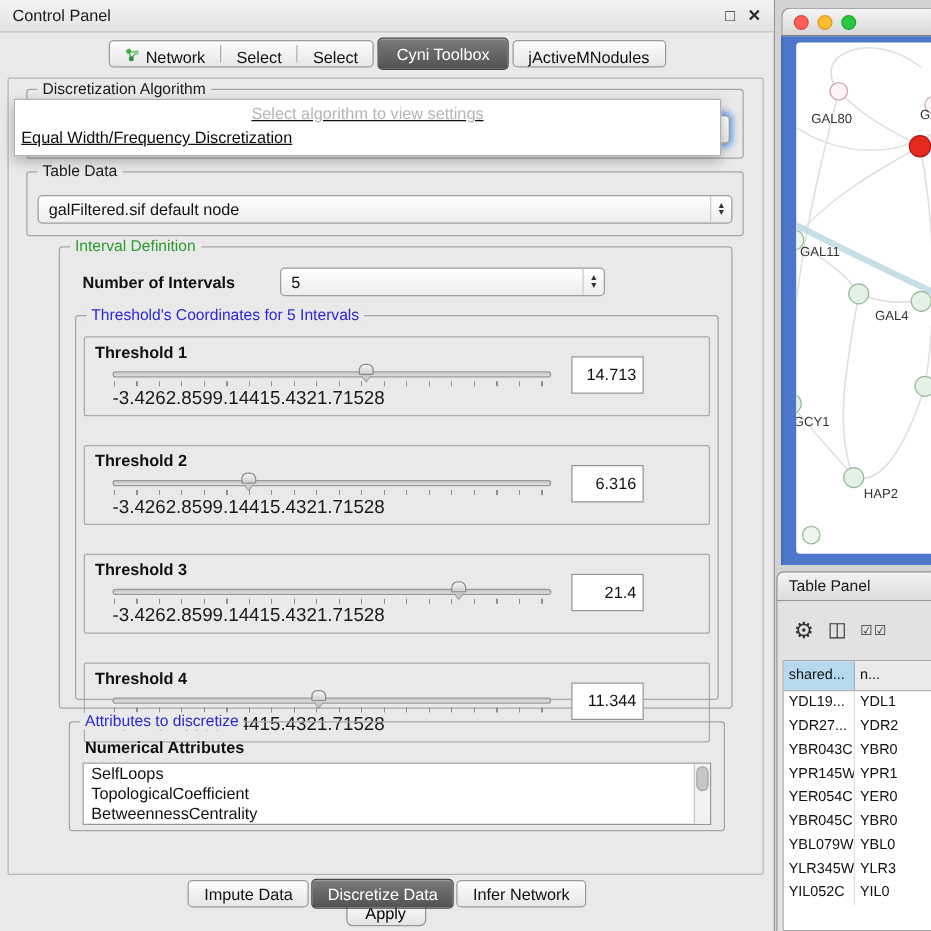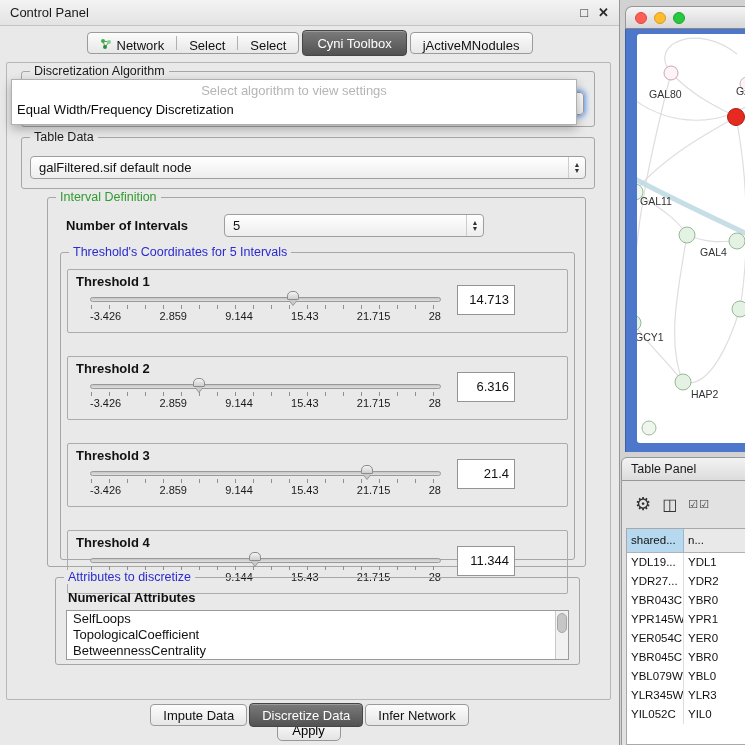--- a/index.html
+++ b/index.html
@@ -29,21 +29,21 @@
   .legend.blue  { color:#2a2ad0; }
 
   .combo { display:flex; align-items:center; background:linear-gradient(#ffffff,#ededed); border:1px solid #9e9e9e; border-radius:4px; height:23px; font-size:13px; padding-left:8px; }
   .combo .txt { flex:1; white-space:nowrap; overflow:hidden; }
   .combo .stepper { width:17px; align-self:stretch; display:flex; flex-direction:column; align-items:center; justify-content:center; font-size:7px; line-height:6px; color:#333; border-left:1px solid #cdcdcd; }
 
   
   .grp-algo { left:14px; right:15px; top:8px; height:56px; }
   .algo-combo { position:absolute; left:8px; right:10px; top:20px; box-shadow:0 0 5px 2px rgba(95,150,240,.85); }
 
-  .popup { position:absolute; left:4px; width:566px; top:16px; background:#fff; border:1px solid #b0b0b0; box-shadow:0 4px 10px rgba(0,0,0,.28); z-index:6; font-size:13px; padding-bottom:5px; }
+  .popup { position:absolute; left:4px; width:566px; top:16px; background:#fff; border:1px solid #b0b0b0; box-shadow:0 4px 10px rgba(0,0,0,.28); z-index:6; font-size:13px; padding-bottom:5px;text-decoration:underline; }
   .popup .ph { color:#b5b5b5; text-align:center; padding:3px 0 2px; }
   .popup .opt { padding:2px 5px; color:#0a0a0a; }
   .popup .opt.bold { font-weight:bold; }
 
   .grp-tabledata { left:14px; right:15px; top:74px; height:52px; }
   .grp-tabledata .combo { position:absolute; left:8px; right:8px; top:18px; }
 
   .grp-interval { left:40px; right:24px; top:134px; height:370px; }
   .count-label { position:absolute; left:18px; top:20px; font-weight:bold; font-size:13px; }
   .count-combo { position:absolute; left:176px; width:260px; top:16px; }
@@ -51,21 +51,21 @@
   .grp-thresholds { position:absolute; left:12px; right:10px; top:54px; bottom:6px; border:1px solid #a6a6a6; border-radius:3px; }
 
   .thr { position:relative; border:1px solid #ababab; border-radius:2px; margin:23px 6px; height:64px; padding:4px 8px; }
   .thr:first-of-type { margin-top:16px; }
   .thr .lbl { font-weight:bold; font-size:13px; }
   .slider-zone { position:relative; margin:3px 118px 0 14px; height:34px; }
   .track { position:absolute; left:0; right:0; top:5px; height:5px; background:linear-gradient(#c6c6c6,#e0e0e0); border:1px solid #999; border-radius:3px; }
   .handle { position:absolute; top:-1px; width:12px; height:9px; background:linear-gradient(#f4f4f4,#cfcfcf); border:1px solid #8d8d8d; border-radius:5px 5px 1px 1px; }
   .handle::after { content:""; position:absolute; left:1px; top:8px; border-left:4.5px solid transparent; border-right:4.5px solid transparent; border-top:5px solid #c9c9c9; filter:drop-shadow(0 1px 0 #8d8d8d); }
   .ticks { position:absolute; left:1px; right:1px; top:13px; height:4px; background:repeating-linear-gradient(90deg,#8f8f8f 0 1px,transparent 1px 18px); }
-  .scale { position:absolute; left:0; right:0; top:18px; display:flex; justify-content:space-between; font-size:11px; color:#1a1a1a; }
+  .scale { position:absolute; left:0; right:0; top:18px; display:flex; font-size:15px; color:#1a1a1a; }
   .valbox { position:absolute; right:52px; top:15px; width:58px; height:30px; line-height:28px; text-align:right; padding-right:5px; font-size:13px; background:#fff; border:1px solid #949494; }
 
   .grp-attrs { left:48px; right:30px; top:514px; height:88px; }
   .attrs-label { position:absolute; left:12px; top:12px; font-weight:bold; font-size:13px; }
   .listbox { position:absolute; left:10px; right:10px; top:32px; bottom:4px; background:#fff; border:1px solid #9a9a9a; overflow:hidden; font-size:13px; }
   .listbox .item { padding:0 6px; line-height:16px; white-space:nowrap; }
   .vscroll { position:absolute; right:0; top:0; bottom:0; width:13px; background:#f1f1f1; border-left:1px solid #c9c9c9; }
   .vthumb { position:absolute; left:1px; right:1px; top:2px; height:42%; background:#c6c6c6; border:1px solid #a6a6a6; border-radius:6px; }
 
   .apply { position:absolute; left:50%; transform:translateX(-50%); top:608px; width:64px; height:22px; background:linear-gradient(#fdfdfd,#e4e4e4); border:1px solid #979797; border-radius:5px; font-size:13px; font-family:"Liberation Sans",sans-serif;margin-top:48px; }

